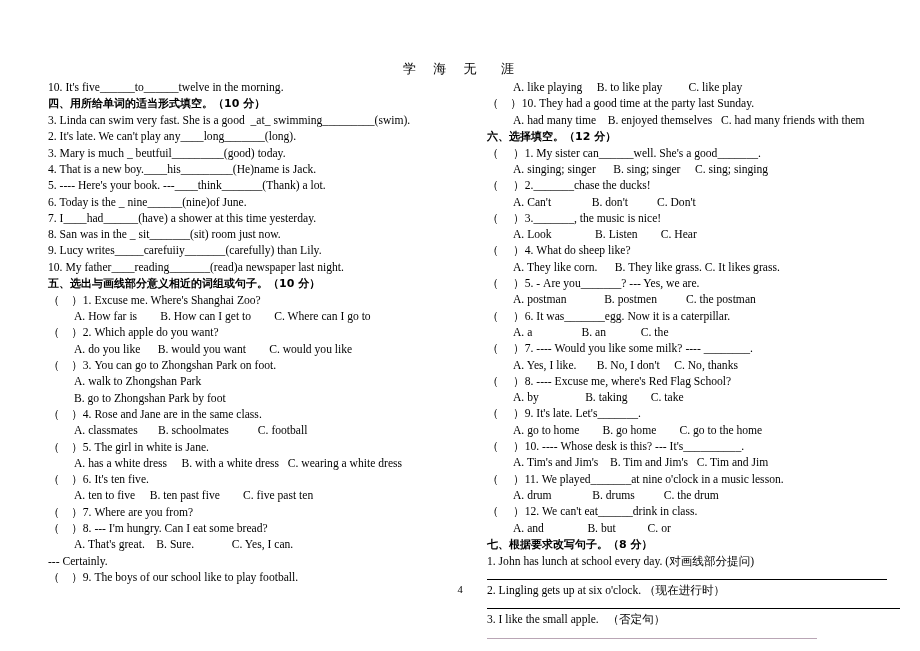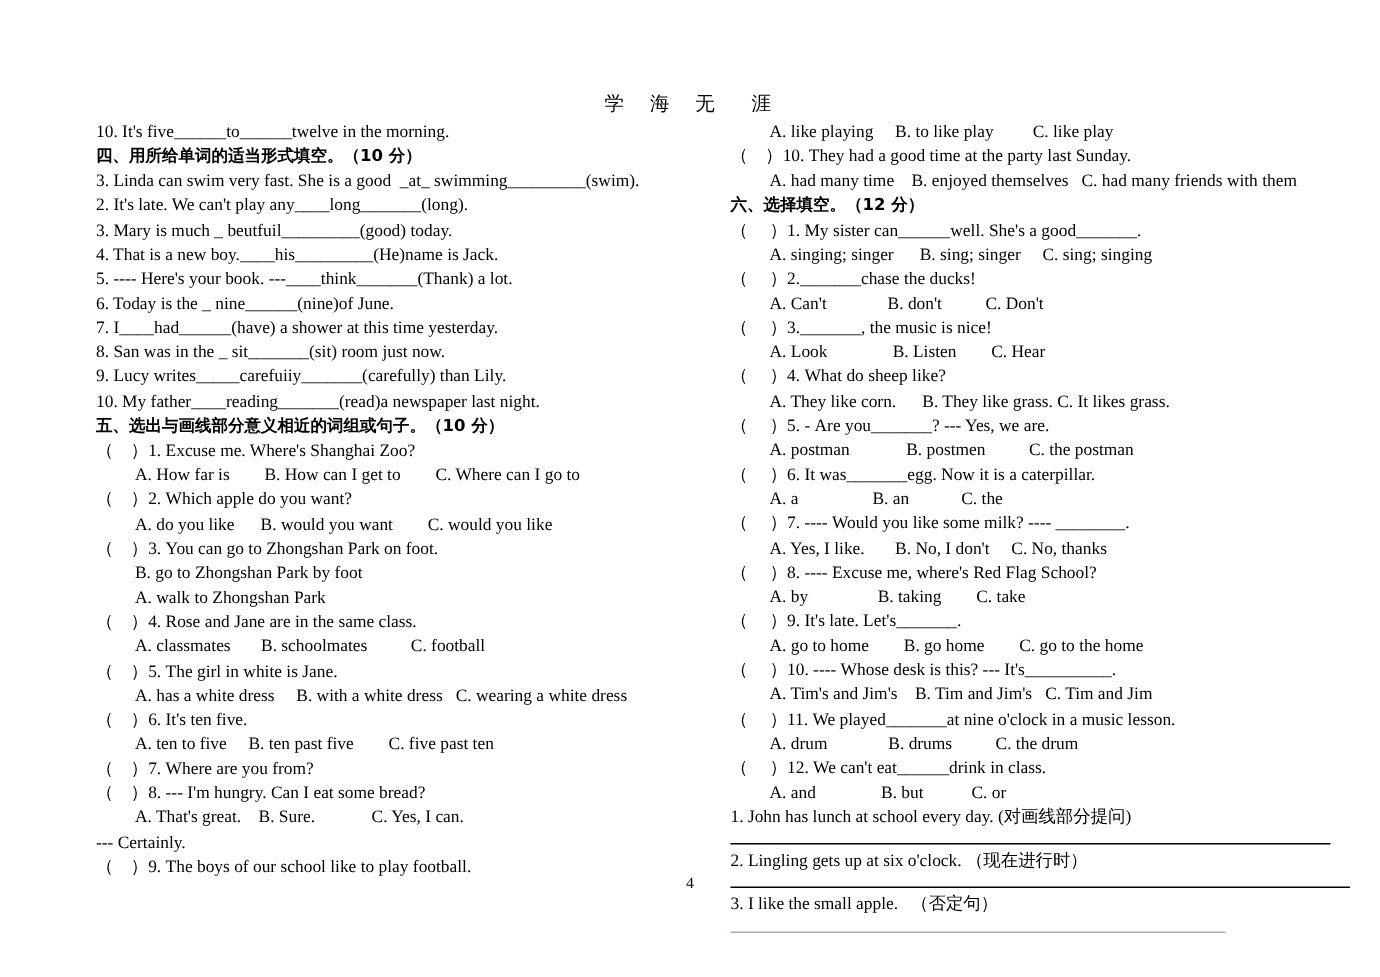--- a/index.html
+++ b/index.html
@@ -30,21 +30,21 @@
     font-size: 13px;
     letter-spacing: 3px;
     font-family: "DejaVu Sans", "Liberation Sans", sans-serif;
     white-space: pre;
   }
   .col {
     position: absolute;
     top: 64px;
     width: 415px;
   }
-  .col-left  { left: 48px; margin-left: 16px; }
+  .col-left  { left: 48px; }
   .col-right { left: 487px; }
 
   .ln {
     font-size: 11.6px;
     line-height: 16.3px;
     white-space: pre;
     letter-spacing: 0px;
   }
   .ln.ind2 { padding-left: 26px; }
   .sec-head {
@@ -100,22 +100,22 @@
 
     <div class="sec-head">五、选出与画线部分意义相近的词组或句子。（10 分）</div>
 
     <div class="ln">（    ）1. Excuse me. Where's Shanghai Zoo?</div>
     <div class="ln ind2">A. How far is        B. How can I get to        C. Where can I go to</div>
 
     <div class="ln">（    ）2. Which apple do you want?</div>
     <div class="ln ind2">A. do you like      B. would you want        C. would you like</div>
 
     <div class="ln">（    ）3. You can go to Zhongshan Park on foot.</div>
+    <div class="ln ind2">A. walk to Zhongshan Park</div>
     <div class="ln ind2">B. go to Zhongshan Park by foot</div>
-    <div class="ln ind2">A. walk to Zhongshan Park</div>
 
     <div class="ln">（    ）4. Rose and Jane are in the same class.</div>
     <div class="ln ind2">A. classmates       B. schoolmates          C. football</div>
 
     <div class="ln">（    ）5. The girl in white is Jane.</div>
     <div class="ln ind2">A. has a white dress     B. with a white dress   C. wearing a white dress</div>
 
     <div class="ln">（    ）6. It's ten five.</div>
     <div class="ln ind2">A. ten to five     B. ten past five        C. five past ten</div>
 
@@ -166,20 +166,21 @@
 
     <div class="ln">（     ）10. ---- Whose desk is this? --- It's__________.</div>
     <div class="ln ind2">A. Tim's and Jim's    B. Tim and Jim's   C. Tim and Jim</div>
 
     <div class="ln">（     ）11. We played_______at nine o'clock in a music lesson.</div>
     <div class="ln ind2">A. drum              B. drums          C. the drum</div>
 
     <div class="ln">（     ）12. We can't eat______drink in class.</div>
     <div class="ln ind2">A. and               B. but           C. or</div>
 
+    <div class="sec-head">七、根据要求改写句子。（8 分）</div>
 
     <div class="ln">1. John has lunch at school every day. (对画线部分提问)</div>
     <div class="ans-rule"></div>
 
     <div class="ln">2. Lingling gets up at six o'clock. （现在进行时）</div>
     <div class="ans-rule w2"></div>
 
     <div class="ln">3. I like the small apple.   （否定句）</div>
     <div class="ans-rule last"></div>
 

